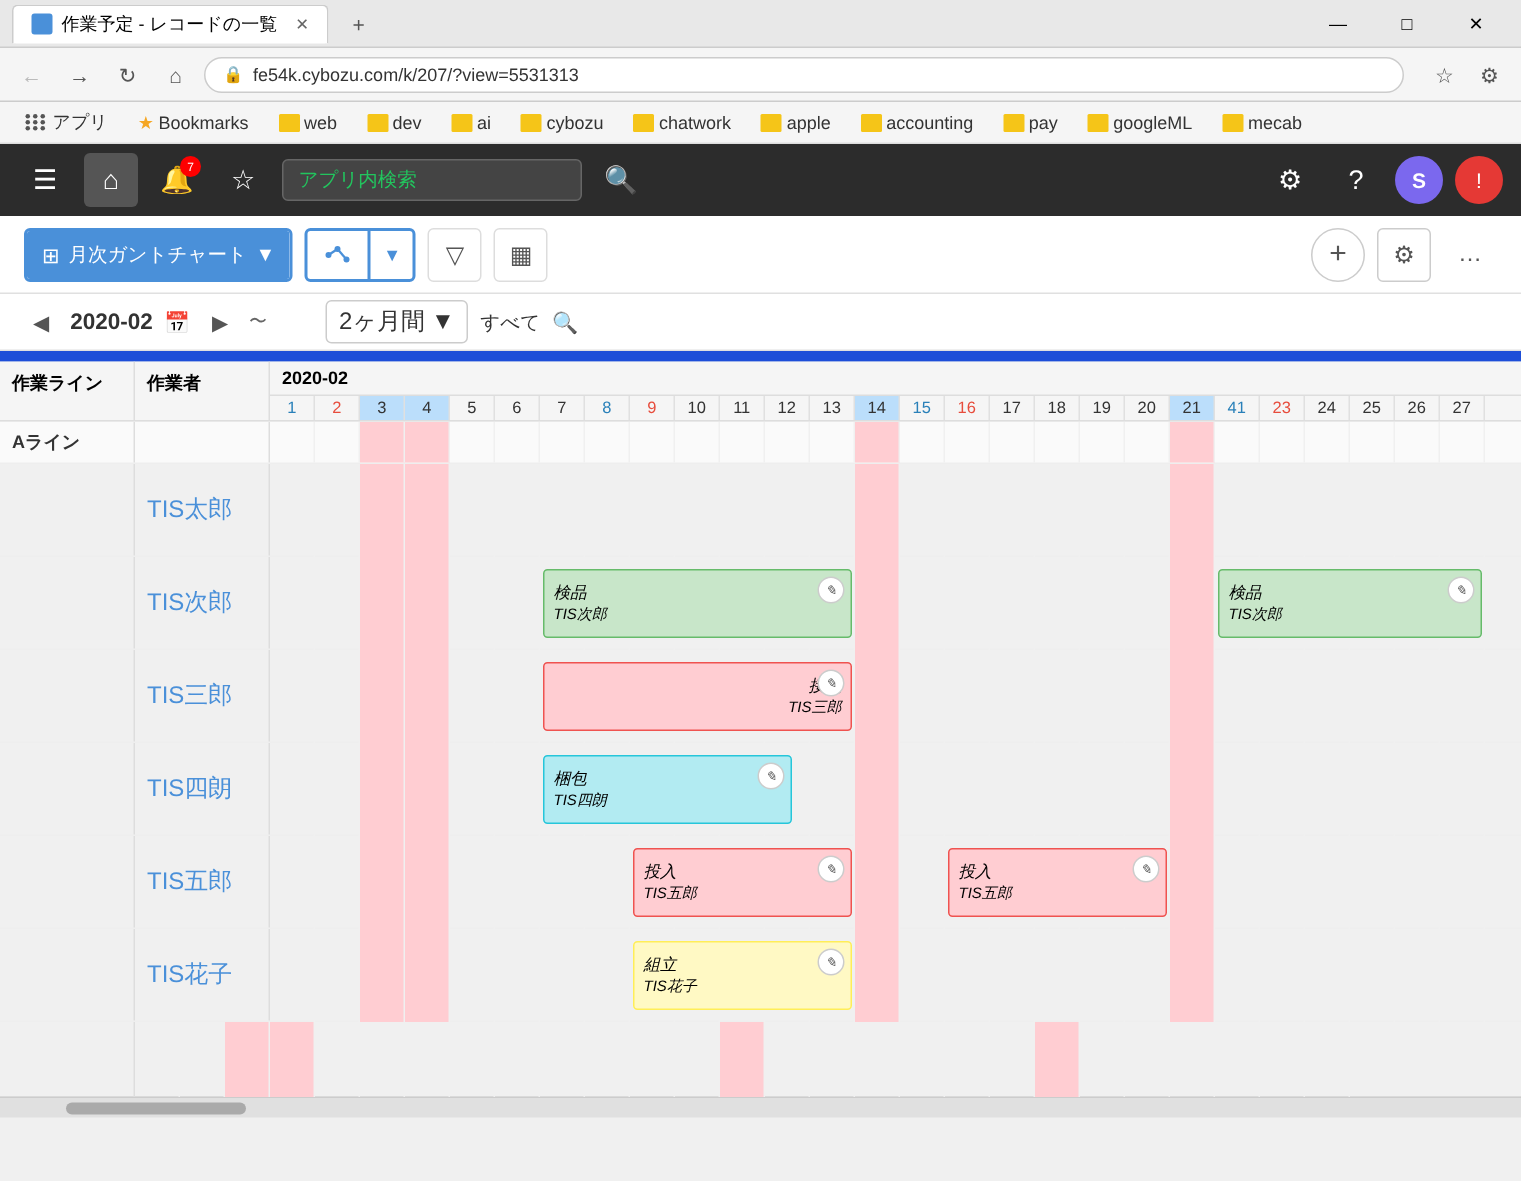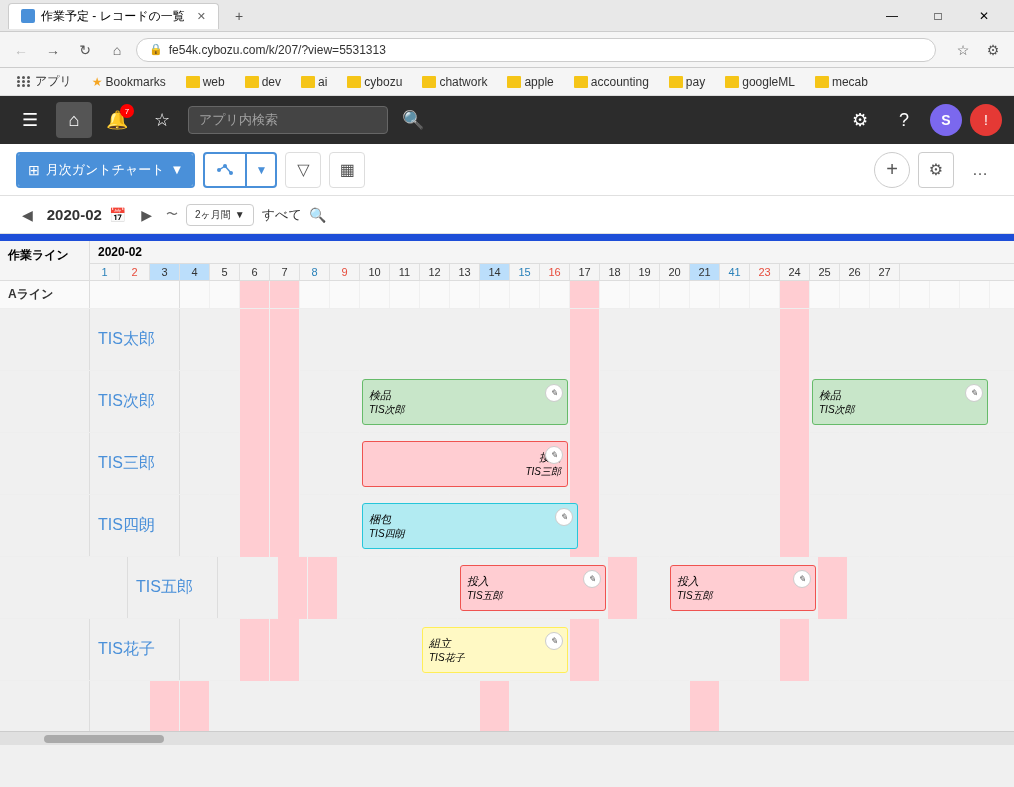--- a/index.html
+++ b/index.html
@@ -105,21 +105,21 @@
       background: red; color: white;
       font-size: 8px; border-radius: 50%;
       width: 14px; height: 14px;
       display: flex; align-items: center; justify-content: center;
     }
     .search-box-nav {
       background: #444;
       border: 1px solid #666;
       border-radius: 4px;
       padding: 4px 10px;
-      color: #a3a3a3;
+      color: #22c55e;
       font-size: 13px;
       width: 200px;
       display: flex; align-items: center; gap: 6px;
     }
     .appnav-right { margin-left: auto; display: flex; align-items: center; gap: 8px; }
     .user-avatar {
       width: 32px; height: 32px; background: #7b68ee;
       border-radius: 50%; display: flex; align-items: center; justify-content: center;
       color: white; font-size: 14px; font-weight: bold; cursor: pointer;
     }
@@ -184,22 +184,22 @@
       align-items: center;
       padding: 0 16px;
       gap: 8px;
       border-bottom: 1px solid #e0e0e0;
     }
     .date-nav-btn { cursor: pointer; font-size: 14px; color: #555; padding: 2px 6px; border-radius: 3px; }
     .date-label { font-size: 15px; font-weight: bold; color: #333; }
     .cal-icon { cursor: pointer; font-size: 14px; color: #555; }
     .range-select {
       border: 1px solid #ccc; border-radius: 4px; padding: 3px 8px;
-      font-size: 10px; cursor: pointer; display: flex; align-items: center; gap: 4px;
-      background: white; color: #333;
+      font-size: 16px; cursor: pointer; display: flex; align-items: center; gap: 4px;
+      background: white; color: #333; margin-left: 31px;
     }
     .all-label { font-size: 13px; color: #333; }
     .search-icon-small { cursor: pointer; font-size: 14px; color: #555; }
     .gantt-header {
       display: flex;
       border-bottom: 1px solid #ddd;
       background: #f5f5f5;
     }
     .col-line { width: 90px; min-width: 90px; padding: 6px 8px; font-size: 12px; font-weight: bold; border-right: 1px solid #ddd; }
     .col-worker { width: 90px; min-width: 90px; padding: 6px 8px; font-size: 12px; font-weight: bold; border-right: 1px solid #ddd; }
@@ -482,20 +482,21 @@
     <span>▼</span>
   </div>
   <span class="all-label">すべて</span>
   <span class="search-icon-small">🔍</span>
 </div>
 
 <div id="gantt-chart" style="display:flex; flex-direction:column; border-top: 7px solid #1d4ed8; overflow: hidden; position:relative;">
 
   <div class="gantt-header">
     <div class="col-line">作業ライン</div>
+    <div class="col-worker">作業者</div>
     <div class="gantt-dates-header">
       <div class="month-label">2020-02</div>
       <div class="days-row" id="days-row-header">
           <div class="day-cell saturday">1</div>
           <div class="day-cell weekend">2</div>
           <div class="day-cell today-col">3</div>
           <div class="day-cell today-col">4</div>
           <div class="day-cell">5</div>
           <div class="day-cell">6</div>
           <div class="day-cell">7</div>
@@ -695,28 +696,28 @@
           <div class="day-col"></div>
           <div class="day-col"></div>
           <div class="day-col"></div>
           <div class="day-col highlight"></div>
           <div class="day-col"></div>
           <div class="day-col"></div>
           <div class="day-col"></div>
           <div class="day-col"></div>
           <div class="day-col"></div>
           <div class="day-col"></div>
-          <div class="gantt-task" style="left: 182px; top: 8px; width: 216px; height: 46px; background: rgb(178, 235, 242); border: 1.5px solid rgb(38, 198, 218);">
+          <div class="gantt-task" style="left: 182px; top: 8px; width: 166px; height: 46px; background: rgb(178, 235, 242); border: 1.5px solid rgb(38, 198, 218);">
             <div class="task-name">梱包</div>
             <div class="task-worker">TIS四朗</div>
             <div class="task-edit-icon">✎</div>
           </div>
         </div>
       </div>
-      <div class="gantt-row" style="min-height: 62px; padding-left: 38px;">
+      <div class="gantt-row" style="min-height: 62px;">
         <div class="row-line"></div>
         <div class="row-worker">TIS五郎</div>
         <div class="row-cells" style="position: relative; min-height: 62px;">
           <div class="day-col"></div>
           <div class="day-col"></div>
           <div class="day-col highlight"></div>
           <div class="day-col highlight"></div>
           <div class="day-col"></div>
           <div class="day-col"></div>
           <div class="day-col"></div>

